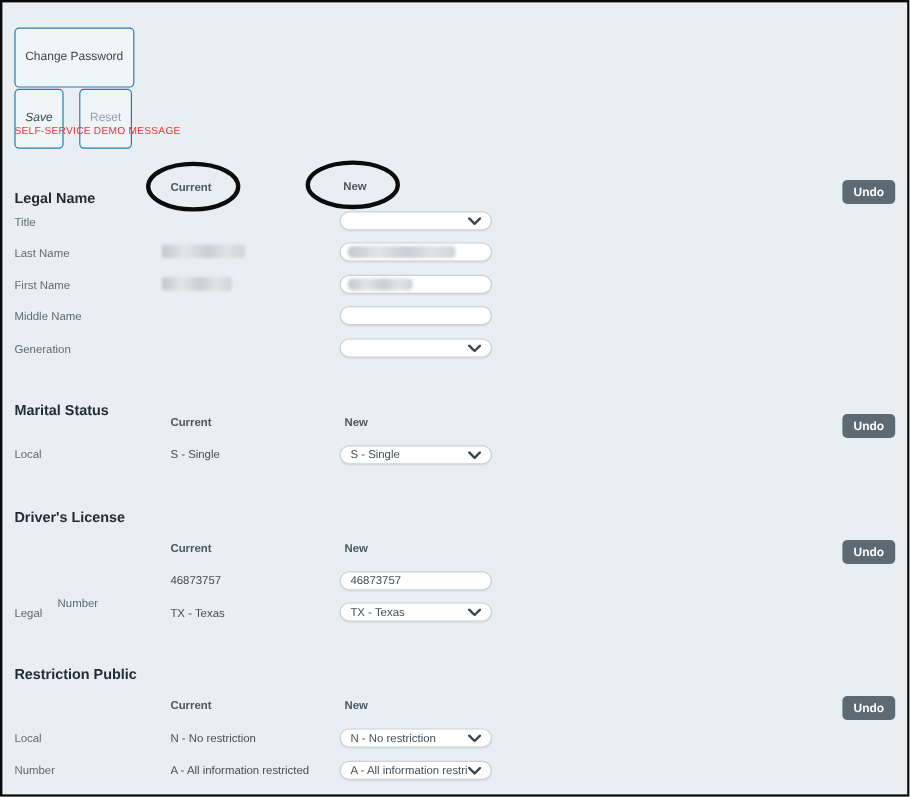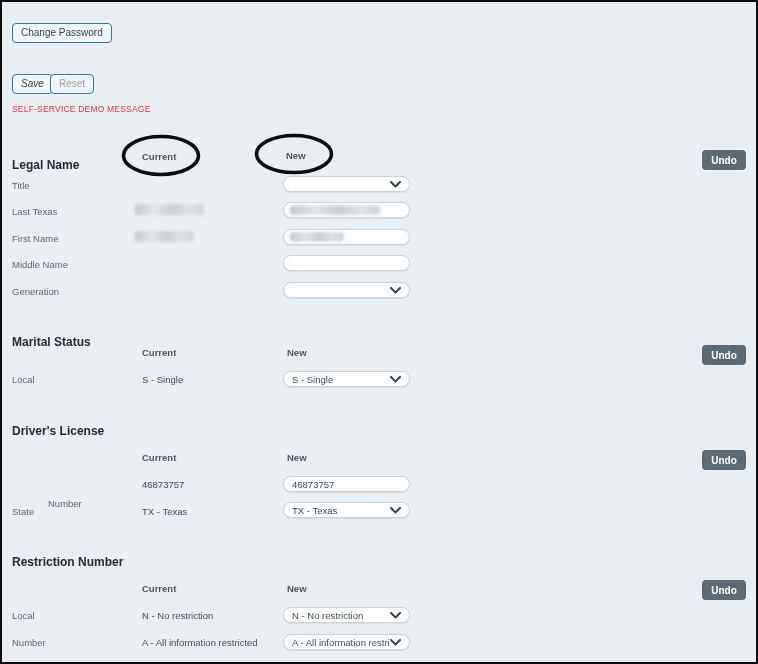--- a/index.html
+++ b/index.html
@@ -13,21 +13,21 @@
     overflow:hidden;
   }
   .btn{
     position:absolute;
     border:1.5px solid #2c7ca9;
     border-radius:4px;
     background:#f0f6f8;
     color:#3a444e;
     font-family:"Liberation Sans",sans-serif;
     font-size:10px;
-    padding:3px 8px;
+    padding:18px 8px;
     line-height:12px;
     cursor:pointer;
   }
   .btn-muted{color:#97a1aa;}
   .demo-msg{
     position:absolute;left:10px;top:102px;
     font-size:8.5px;font-weight:400;color:#e7353a;letter-spacing:.2px;
   }
   .sec{
     position:absolute;left:10px;
@@ -85,21 +85,21 @@
   }
   .in-field{height:10px;border-radius:4px;}
 </style>
 </head>
 <body>
 
 <div class="screen">
 
   <button class="btn" style="top:21px;left:10px;">Change Password</button>
   <button class="btn" style="top:72px;left:10px;font-style:italic;">Save</button>
-  <button class="btn btn-muted" style="top:72px;left:48px;">Reset</button>
+  <button class="btn btn-muted" style="top:72px;left:64px;">Reset</button>
   <div class="demo-msg">SELF-SERVICE DEMO MESSAGE</div>
 
   <h2 class="sec" style="top:120px;margin-top:36px;">Legal Name</h2>
 
   <div class="colhead" style="top:149px;left:140px;">Current</div>
   <div class="colhead" style="top:148px;left:284px;">New</div>
   <svg class="oval" style="top:132px;left:119px;" width="80" height="43" viewBox="0 0 80 43">
     <ellipse cx="40" cy="21.5" rx="37.5" ry="19" fill="none" stroke="#0c0c0c" stroke-width="3.6"></ellipse>
   </svg>
   <svg class="oval" style="top:131px;left:252px;" width="80" height="42" viewBox="0 0 80 42">
@@ -108,21 +108,21 @@
   <button class="undo" style="top:148px;">Undo</button>
 
   <div class="lbl" style="top:178px;">Title</div>
   <div class="field select" style="top:174px;">
     <span class="sel-text"></span>
     <svg class="chev" width="11" height="7" viewBox="0 0 11 7">
         <path d="M1 1 L5.5 5.5 L10 1" fill="none" stroke="#3a444e" stroke-width="2" stroke-linecap="round" stroke-linejoin="round"></path>
       </svg>
   </div>
 
-  <div class="lbl" style="top:204px;">Last Texas</div>
+  <div class="lbl" style="top:204px;">Last Name</div>
   <div class="redact" style="top:202px;left:133px;width:69px;"></div>
   <input class="field" style="top: 200px;">
   <div class="redact in-field" style="top:203px;left:288px;width:90px;"></div>
 
   <div class="lbl" style="top:231px;">First Name</div>
   <div class="redact" style="top:229px;left:133px;width:58px;"></div>
   <input class="field" style="top: 227px;">
   <div class="redact in-field" style="top:230px;left:288px;width:54px;"></div>
 
   <div class="lbl" style="top:257px;">Middle Name</div>
@@ -152,30 +152,30 @@
 
   <h2 class="sec" style="top:422px;">Driver's License</h2>
   <div class="colhead" style="top:450px;left:140px;">Current</div>
   <div class="colhead" style="top:450px;left:285px;">New</div>
   <button class="undo" style="top:448px;">Undo</button>
 
   <div class="lbl" style="top:496px;padding-left:36px;">Number</div>
   <div class="curval" style="top:477px;">46873757</div>
   <input class="field" style="top: 474px;" value="46873757">
 
-  <div class="lbl" style="top:504px;">State</div>
+  <div class="lbl" style="top:504px;">Legal</div>
   <div class="curval" style="top:504px;">TX - Texas</div>
   <div class="field select" style="top:500px;">
     <span class="sel-text">TX - Texas</span>
     <svg class="chev" width="11" height="7" viewBox="0 0 11 7">
         <path d="M1 1 L5.5 5.5 L10 1" fill="none" stroke="#3a444e" stroke-width="2" stroke-linecap="round" stroke-linejoin="round"></path>
       </svg>
   </div>
 
-  <h2 class="sec" style="top:553px;">Restriction Number</h2>
+  <h2 class="sec" style="top:553px;">Restriction Public</h2>
   <div class="colhead" style="top:581px;left:140px;">Current</div>
   <div class="colhead" style="top:581px;left:285px;">New</div>
   <button class="undo" style="top:578px;">Undo</button>
 
   <div class="lbl" style="top:608px;">Local</div>
   <div class="curval" style="top:608px;">N - No restriction</div>
   <div class="field select" style="top:605px;">
     <span class="sel-text">N - No restriction</span>
     <svg class="chev" width="11" height="7" viewBox="0 0 11 7">
         <path d="M1 1 L5.5 5.5 L10 1" fill="none" stroke="#3a444e" stroke-width="2" stroke-linecap="round" stroke-linejoin="round"></path>

